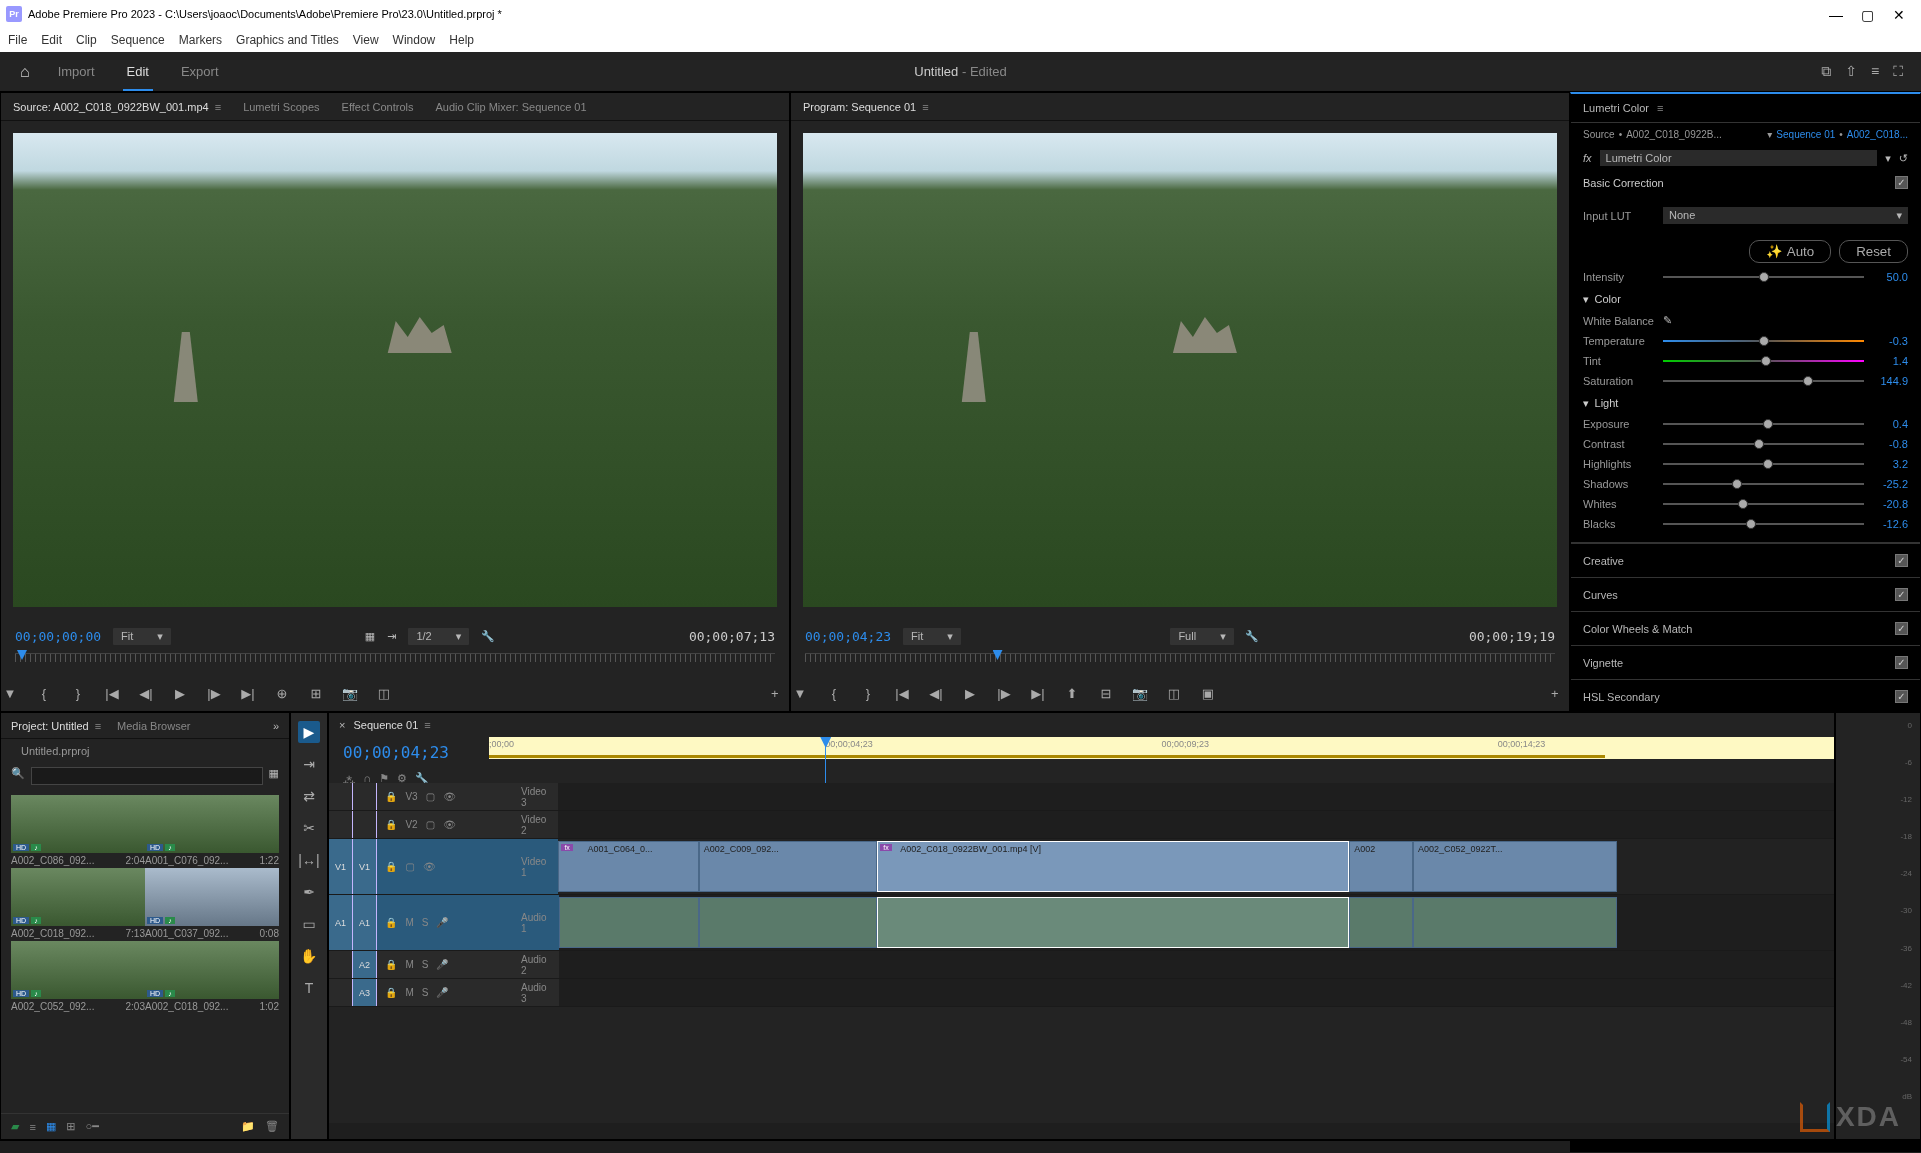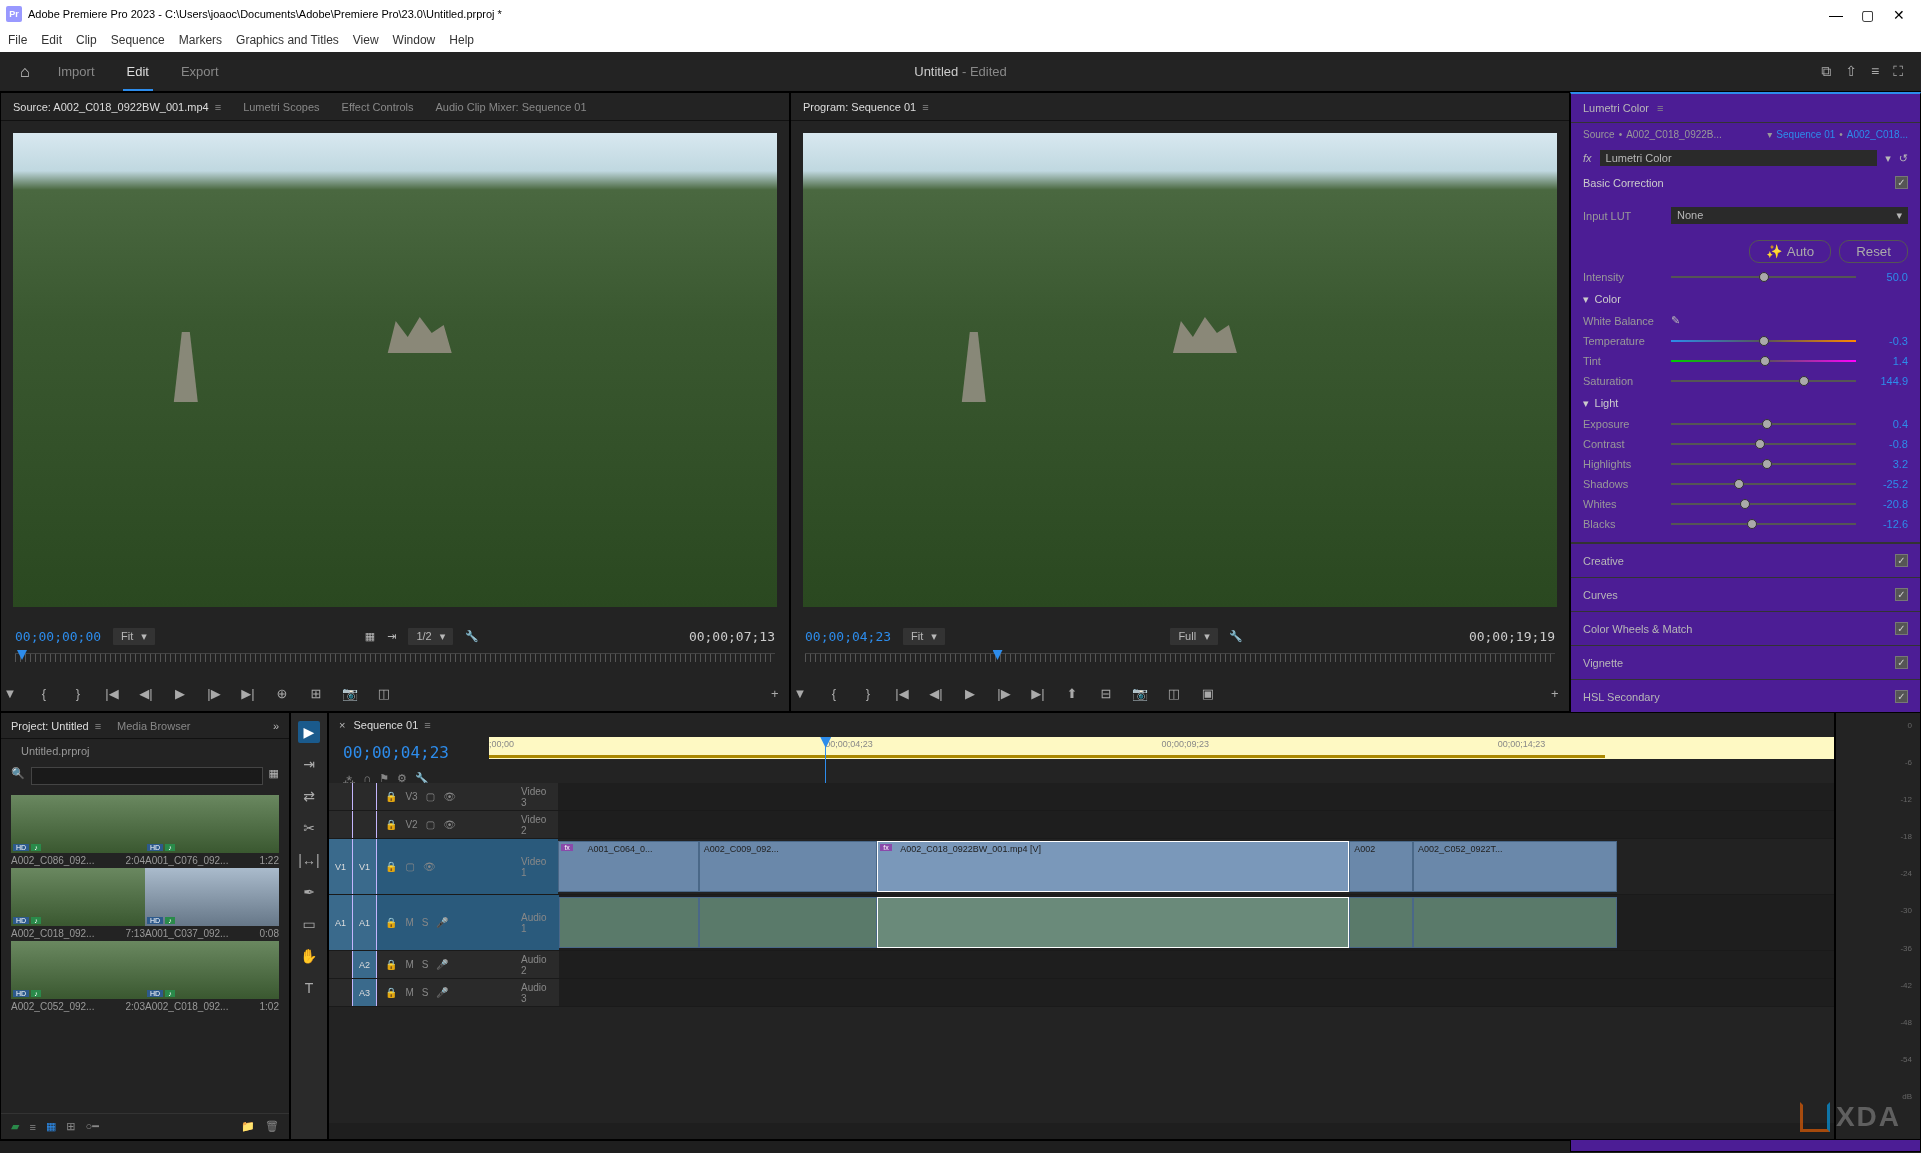--- a/index.html
+++ b/index.html
@@ -26,39 +26,39 @@
 .panel-tab { color: #888; cursor: pointer; display: flex; align-items: flex-start; gap: 6px; }
 .panel-tab.active { color: #ddd; }
 .tab-menu { color: #888; }
 .viewer { flex: 1; background: #000; margin: 12px; position: relative; display: flex; align-items: center; justify-content: center; }
 .aerial-scene { width: 100%; height: 100%; background: linear-gradient(180deg, #d8e8f0 0%, #c0d8e0 8%, #4a6840 12%, #3a5830 40%, #2a4820 100%); position: relative; overflow: hidden; }
 .ruins { position: absolute; width: 80px; height: 40px; background: #8a8878; top: 38%; left: 48%; clip-path: polygon(10% 100%, 20% 20%, 35% 60%, 50% 10%, 65% 50%, 80% 30%, 90% 100%); }
 .ruins2 { position: absolute; width: 40px; height: 70px; background: #888878; top: 42%; left: 20%; clip-path: polygon(40% 0%, 60% 0%, 80% 100%, 20% 100%); }
 .viewer-controls { height: 34px; display: flex; align-items: center; padding: 0 14px; gap: 12px; font-size: 11px; }
 .timecode-blue { color: #2d8ceb; font-family: monospace; font-size: 13px; }
 .timecode-white { color: #ccc; font-family: monospace; font-size: 13px; margin-left: auto; }
-.fit-dd { background: #333; padding: 2px 8px; border-radius: 1px; cursor: pointer; display: flex; gap: 8px; }
+.fit-dd { background: #333; padding: 2px 8px; border-radius: 1px; cursor: pointer; display: flex; gap: 24px; }
 .scrubber { height: 22px; background: #232323; margin: 0 14px; position: relative; border-top: 1px solid #444; }
 .scrubber::before { content:''; position:absolute; top:0; left:0; right:0; height:8px; background: repeating-linear-gradient(90deg,#555 0,#555 1px,transparent 1px,transparent 5px); }
 .playhead-s { position:absolute; left:2px; top:-4px; width:10px; height:10px; background:#2d8ceb; clip-path: polygon(0 0,100% 0,50% 100%); }
 .playhead-p { position:absolute; left:25%; top:-4px; width:10px; height:10px; background:#2d8ceb; clip-path: polygon(0 0,100% 0,50% 100%); }
 .transport { height: 36px; display: flex; align-items: center; justify-content: center; gap: 16px; color: #aaa; }
 .transport span { cursor: pointer; width: 18px; text-align: center; font-size: 13px; }
 .transport .add-btn { margin-left: auto; padding-right: 14px; }
-.lumetri-panel { width: 351px; background: #4c1d95; border: 1px solid #000; border-top: 2px solid #2d8ceb; padding: 0; overflow-y: auto; height: 1060px; }
+.lumetri-panel { width: 351px; background: #000000; border: 1px solid #000; border-top: 2px solid #2d8ceb; padding: 0; overflow-y: auto; height: 1060px; }
 .lum-header { padding: 8px 12px; border-bottom: 1px solid #333; display: flex; align-items: center; gap: 8px; }
 .lum-src { padding: 6px 12px; font-size: 10px; color: #999; display:flex; gap:4px; }
 .lum-src .link { color:#2d8ceb; }
 .lum-fx { padding: 4px 12px; display: flex; align-items: center; gap: 8px; font-size: 11px; }
 .lum-fx-name { flex:1; background:#2a2a2a; padding:2px 6px; }
 .lum-section { padding: 8px 12px; border-bottom: 1px solid #333; }
 .lum-section-hdr { display: flex; align-items: center; justify-content: space-between; padding: 6px 12px; cursor: pointer; color: #ccc; }
 .lum-chk { width:13px; height:13px; background:#555; border:1px solid #777; }
 .lum-chk.checked::after { content:'✓'; color:#ccc; font-size:10px; display:block; text-align:center; line-height:11px; }
-.lum-row { display: flex; align-items: center; padding: 4px 0; gap: 16px; font-size: 11px; }
+.lum-row { display: flex; align-items: center; padding: 4px 0; gap: 8px; font-size: 11px; }
 .lum-label { width: 72px; color: #999; }
 .lum-slider { flex: 1; height: 2px; background: #555; position: relative; }
 .lum-slider.temp { background: linear-gradient(90deg,#2d8ceb,#555 50%,#ff8800); }
 .lum-slider.tint { background: linear-gradient(90deg,#00cc00,#555 50%,#ff00ff); }
 .lum-knob { position: absolute; top: -4px; width: 10px; height: 10px; border-radius: 50%; background: #aaa; border:1px solid #333; transform: translateX(-50%); }
 .lum-val { width: 36px; text-align: right; color: #2d8ceb; }
 .lum-dd { flex:1; background:#2a2a2a; padding:2px 6px; display:flex; justify-content:space-between; }
 .lum-btn { padding:3px 16px; border:1px solid #555; border-radius:10px; background:transparent; color:#aaa; cursor:pointer; display:flex; gap:4px; }
 .lum-subhdr { display:flex; gap:6px; padding:6px 0 4px; color:#ccc; font-size:11px; }
 .lum-collapsed { padding:10px 12px; border-top:1px solid #333; display:flex; justify-content:space-between; align-items:center; cursor:pointer; }

